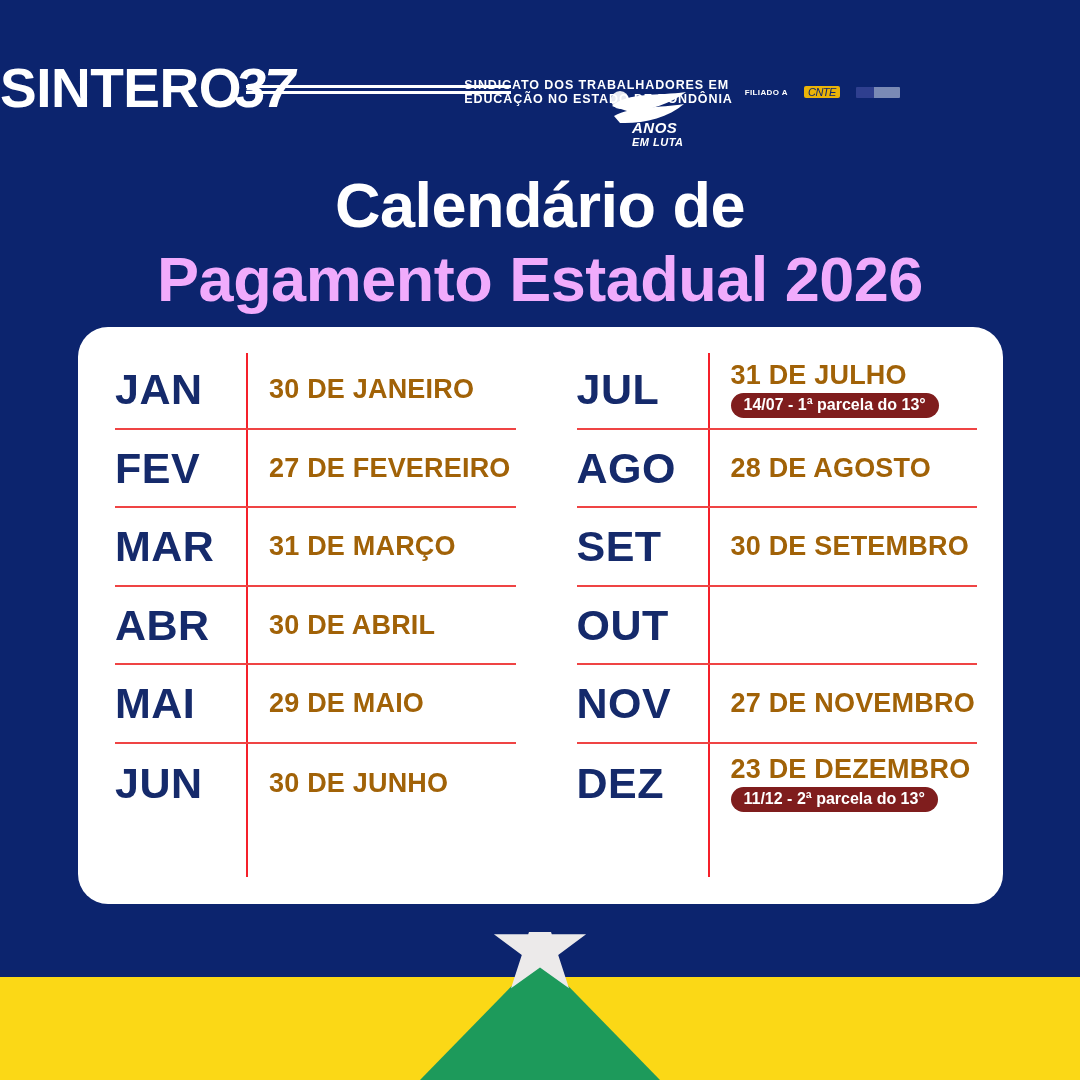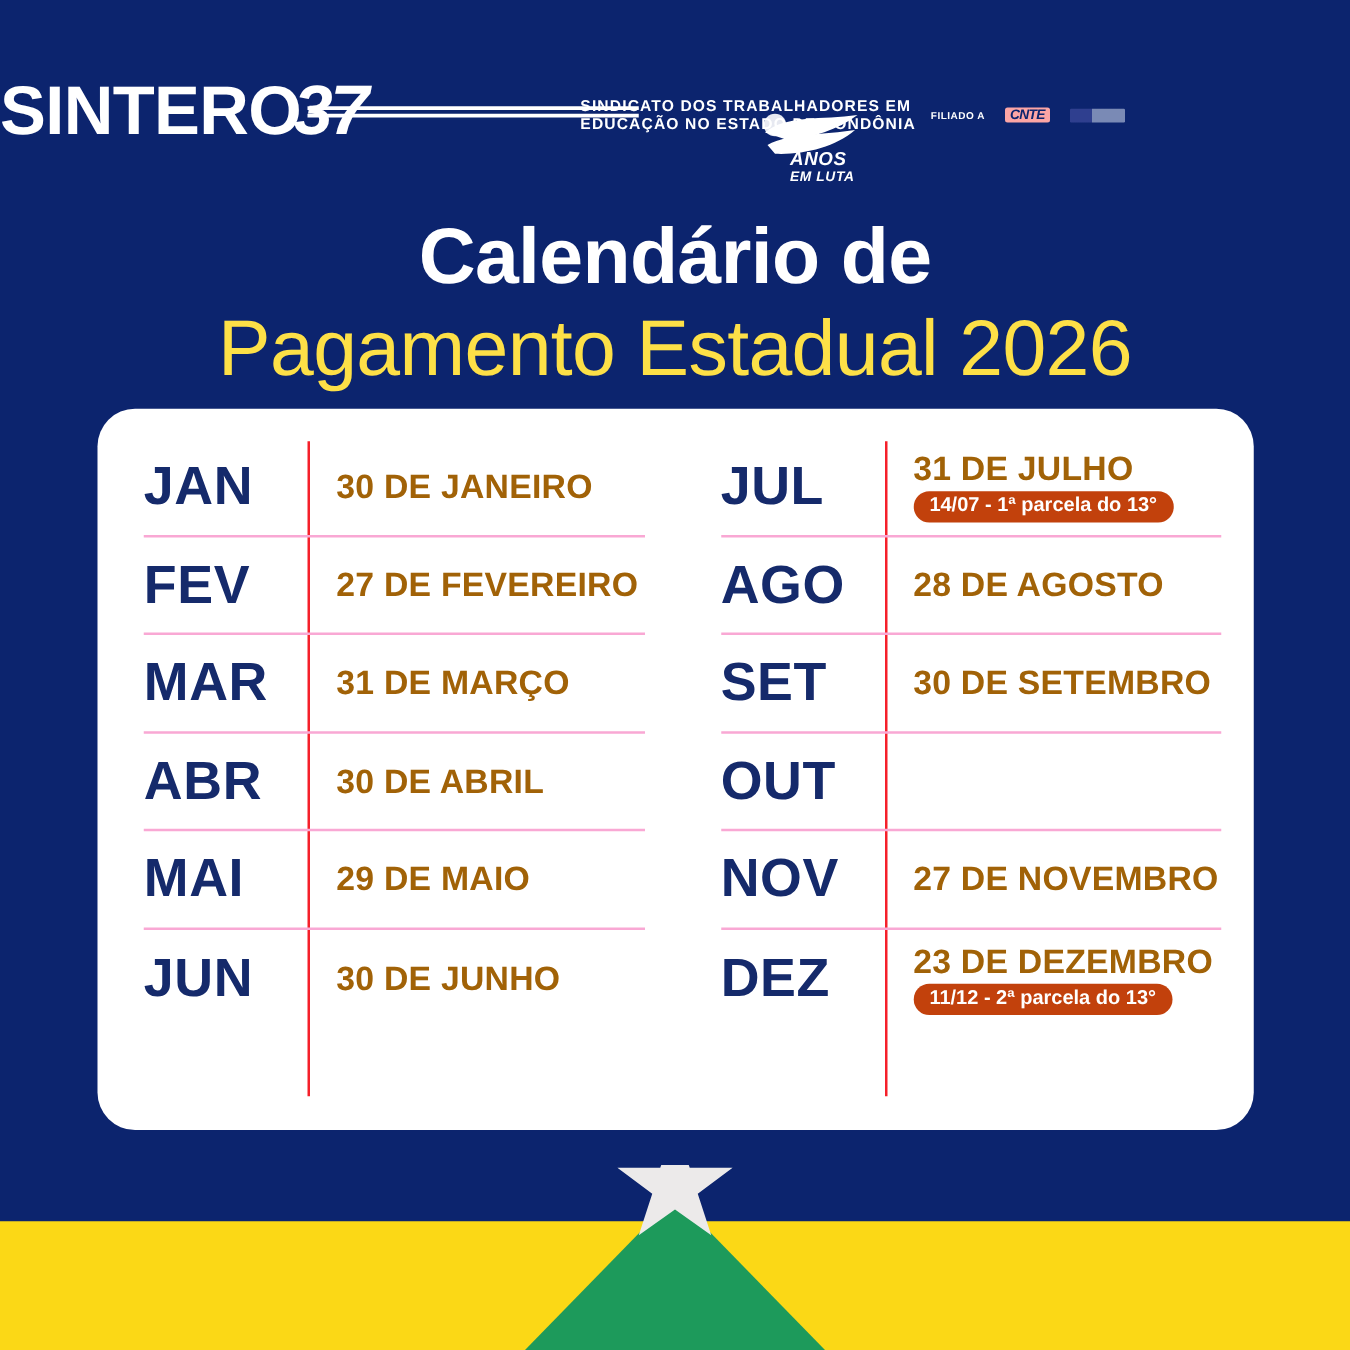--- a/index.html
+++ b/index.html
@@ -93,22 +93,22 @@
     margin-top: 4px;
     margin-left: -47px;
     width: 270px;
     display: flex;
     align-items: center;
     justify-content: center;
     gap: 16px;
   }
   .filiado-text { color: #ffffff; font-size: 8px; font-weight: 700; letter-spacing: 0.4px; }
   .cnte-badge {
-    background: #fca5a5; color: #0c246e;
-    font-size: 11px; font-weight: 700; font-style: italic;
+    background: #eab308; color: #0c246e;
+    font-size: 11px; font-weight: 400; font-style: italic;
     padding: 0px 4px; border-radius: 2px; letter-spacing: -0.5px;
   }
   .cnte-bar {
     width: 44px; height: 11px;
     background: linear-gradient(90deg,#2f3f8f 0 40%, #7a8ab5 40% 100%);
     border-radius: 1px;
   }
 
   
   #title-block {
@@ -118,23 +118,23 @@
     text-align: center;
   }
   .title-line1 {
     color: #ffffff;
     font-size: 63px;
     font-weight: 700;
     line-height: 74px;
     letter-spacing: -0.5px;
   }
   .title-line2 {
-    color: #fde047;
+    color: #f0abfc;
     font-size: 63px;
-    font-weight: 400;
+    font-weight: 700;
     line-height: 74px;
     letter-spacing: -0.5px;
   }
 
   
   #card {
     position: absolute;
     left: 78px; top: 327px;
     width: 925px; height: 577px;
     background: #ffffff;
@@ -151,21 +151,21 @@
     padding: 24px 0 0 0;
   }
   .col-left  { padding-left: 37px; padding-right: 25px; }
   .col-right { padding-left: 36px; padding-right: 26px; }
 
   .month-row {
     position: relative;
     height: 78.5px;
     display: flex;
     align-items: center;
-    border-bottom: 2px solid #f9a8d4;
+    border-bottom: 2px solid #ef4444;
   }
   .month-row:last-child { border-bottom: none; }
 
   .mon-abbr {
     width: 132px;
     flex: 0 0 132px;
     color: #152a6b;
     font-size: 43px;
     font-weight: 700;
     letter-spacing: 0.5px;
@@ -183,21 +183,21 @@
     color: #a16207;
     font-size: 27px;
     font-weight: 700;
     letter-spacing: 0.2px;
     line-height: 30px;
     white-space: nowrap;
   }
   .mon-badge {
     display: inline-block;
     align-self: flex-start;
-    background: #c2410c;
+    background: #7f1d1d;
     color: #ffffff;
     border-radius: 999px;
     padding: 3px 13px 4px 13px;
     font-size: 16px;
     font-weight: 700;
     line-height: 18px;
     white-space: nowrap;
   }
 
   

